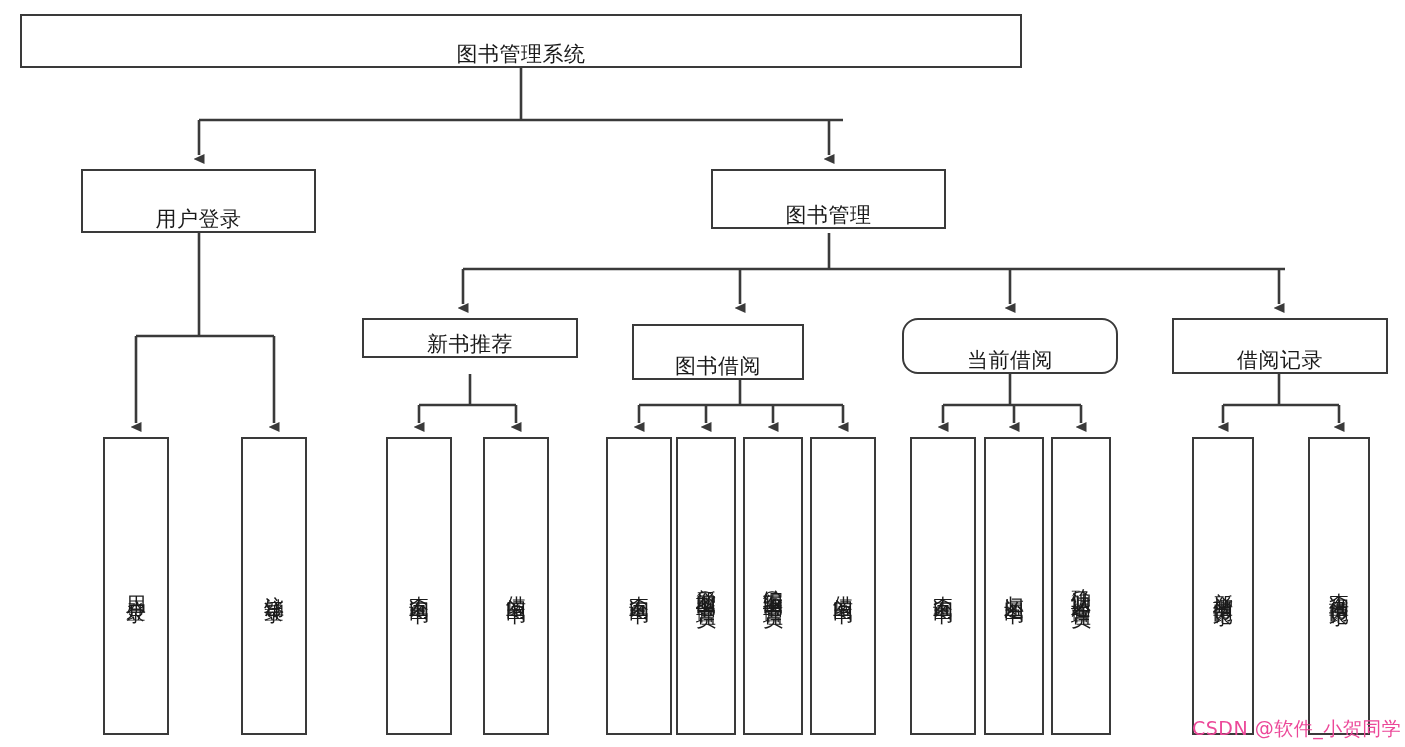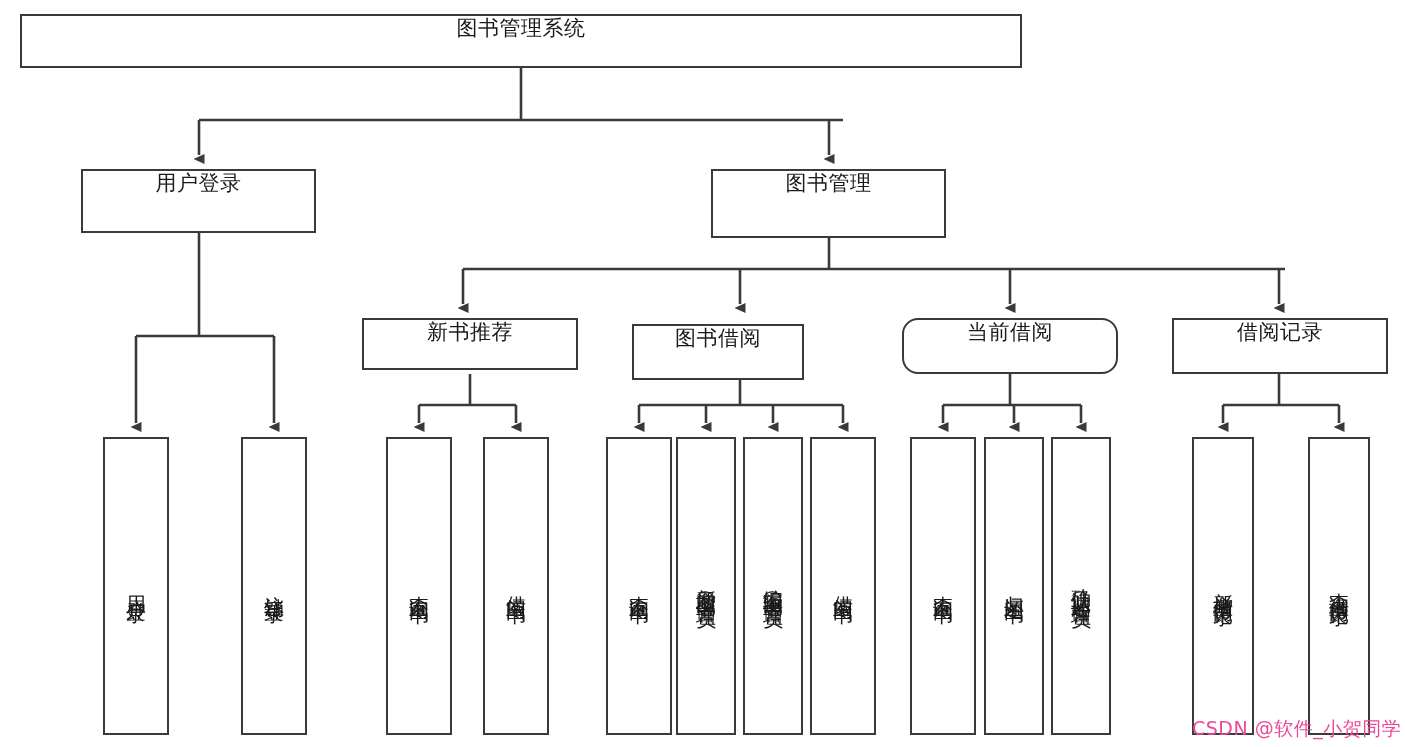--- a/index.html
+++ b/index.html
@@ -25,21 +25,21 @@
     top: 0;
     width: 1405px;
     height: 747px;
   }
   .node {
     position: absolute;
     box-sizing: border-box;
     background: #ffffff;
     border: 2.5px solid #3a3a3a;
     display: flex;
-    align-items: flex-start;
+    align-items: flex-end;
     justify-content: center;
     color: #111111;
     z-index: 3;
   }
   .node-label {
     font-size: 21px;
     line-height: 1.15;
     letter-spacing: 0.5px;
     white-space: nowrap;
     color: #1a1a1a;
@@ -122,25 +122,25 @@
     </g>
   </svg>
 
   <div class="node" style="left: 20px; top: 14px; width: 1002px; height: 54px;">
     <span class="node-label">图书管理系统</span>
   </div>
 
   <div class="node" style="left: 81px; top: 169px; width: 235px; height: 64px;">
     <span class="node-label">用户登录</span>
   </div>
-  <div class="node" style="left: 711px; top: 169px; width: 235px; height: 69px;">
+  <div class="node" style="left: 711px; top: 169px; width: 235px; height: 60px;">
     <span class="node-label">图书管理</span>
   </div>
 
-  <div class="node" style="left: 362px; top: 318px; width: 216px; height: 52px;">
+  <div class="node" style="left: 362px; top: 318px; width: 216px; height: 40px;">
     <span class="node-label">新书推荐</span>
   </div>
   <div class="node" style="left: 632px; top: 324px; width: 172px; height: 56px;">
     <span class="node-label">图书借阅</span>
   </div>
   <div class="node" style="left: 902px; top: 318px; width: 216px; height: 56px; border-radius: 16px;">
     <span class="node-label">当前借阅</span>
   </div>
   <div class="node" style="left: 1172px; top: 318px; width: 216px; height: 56px;">
     <span class="node-label">借阅记录</span>

